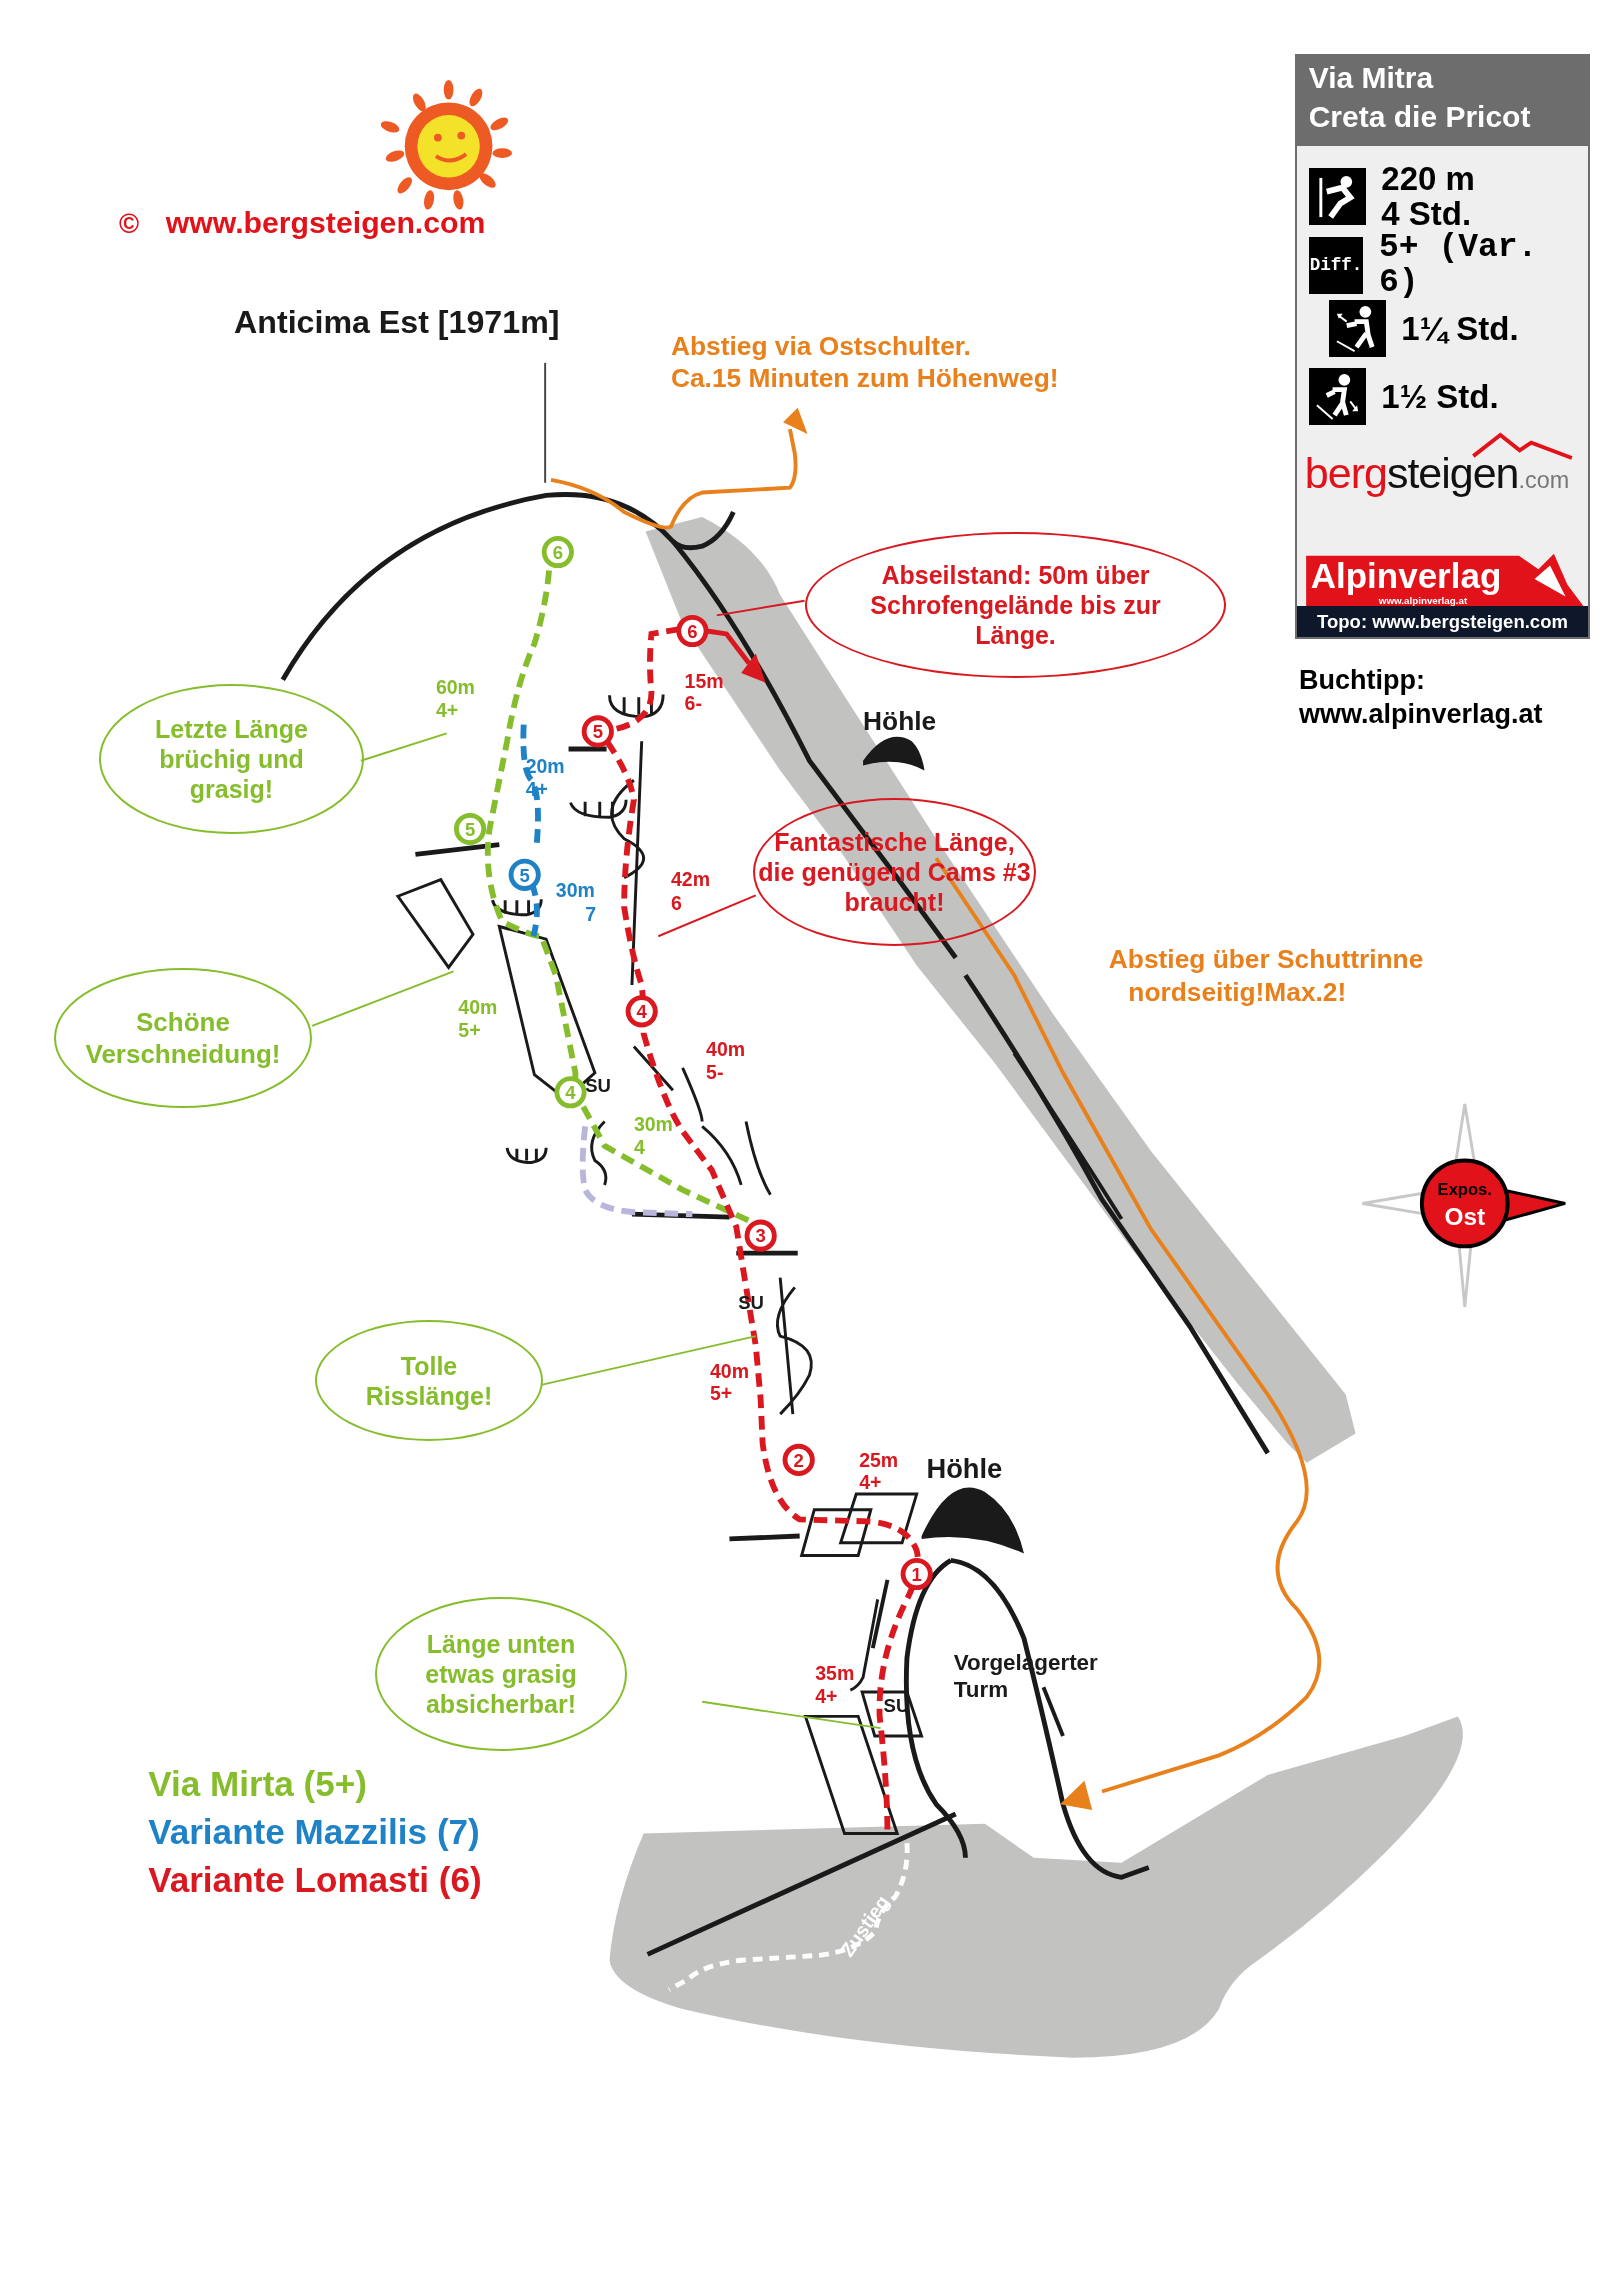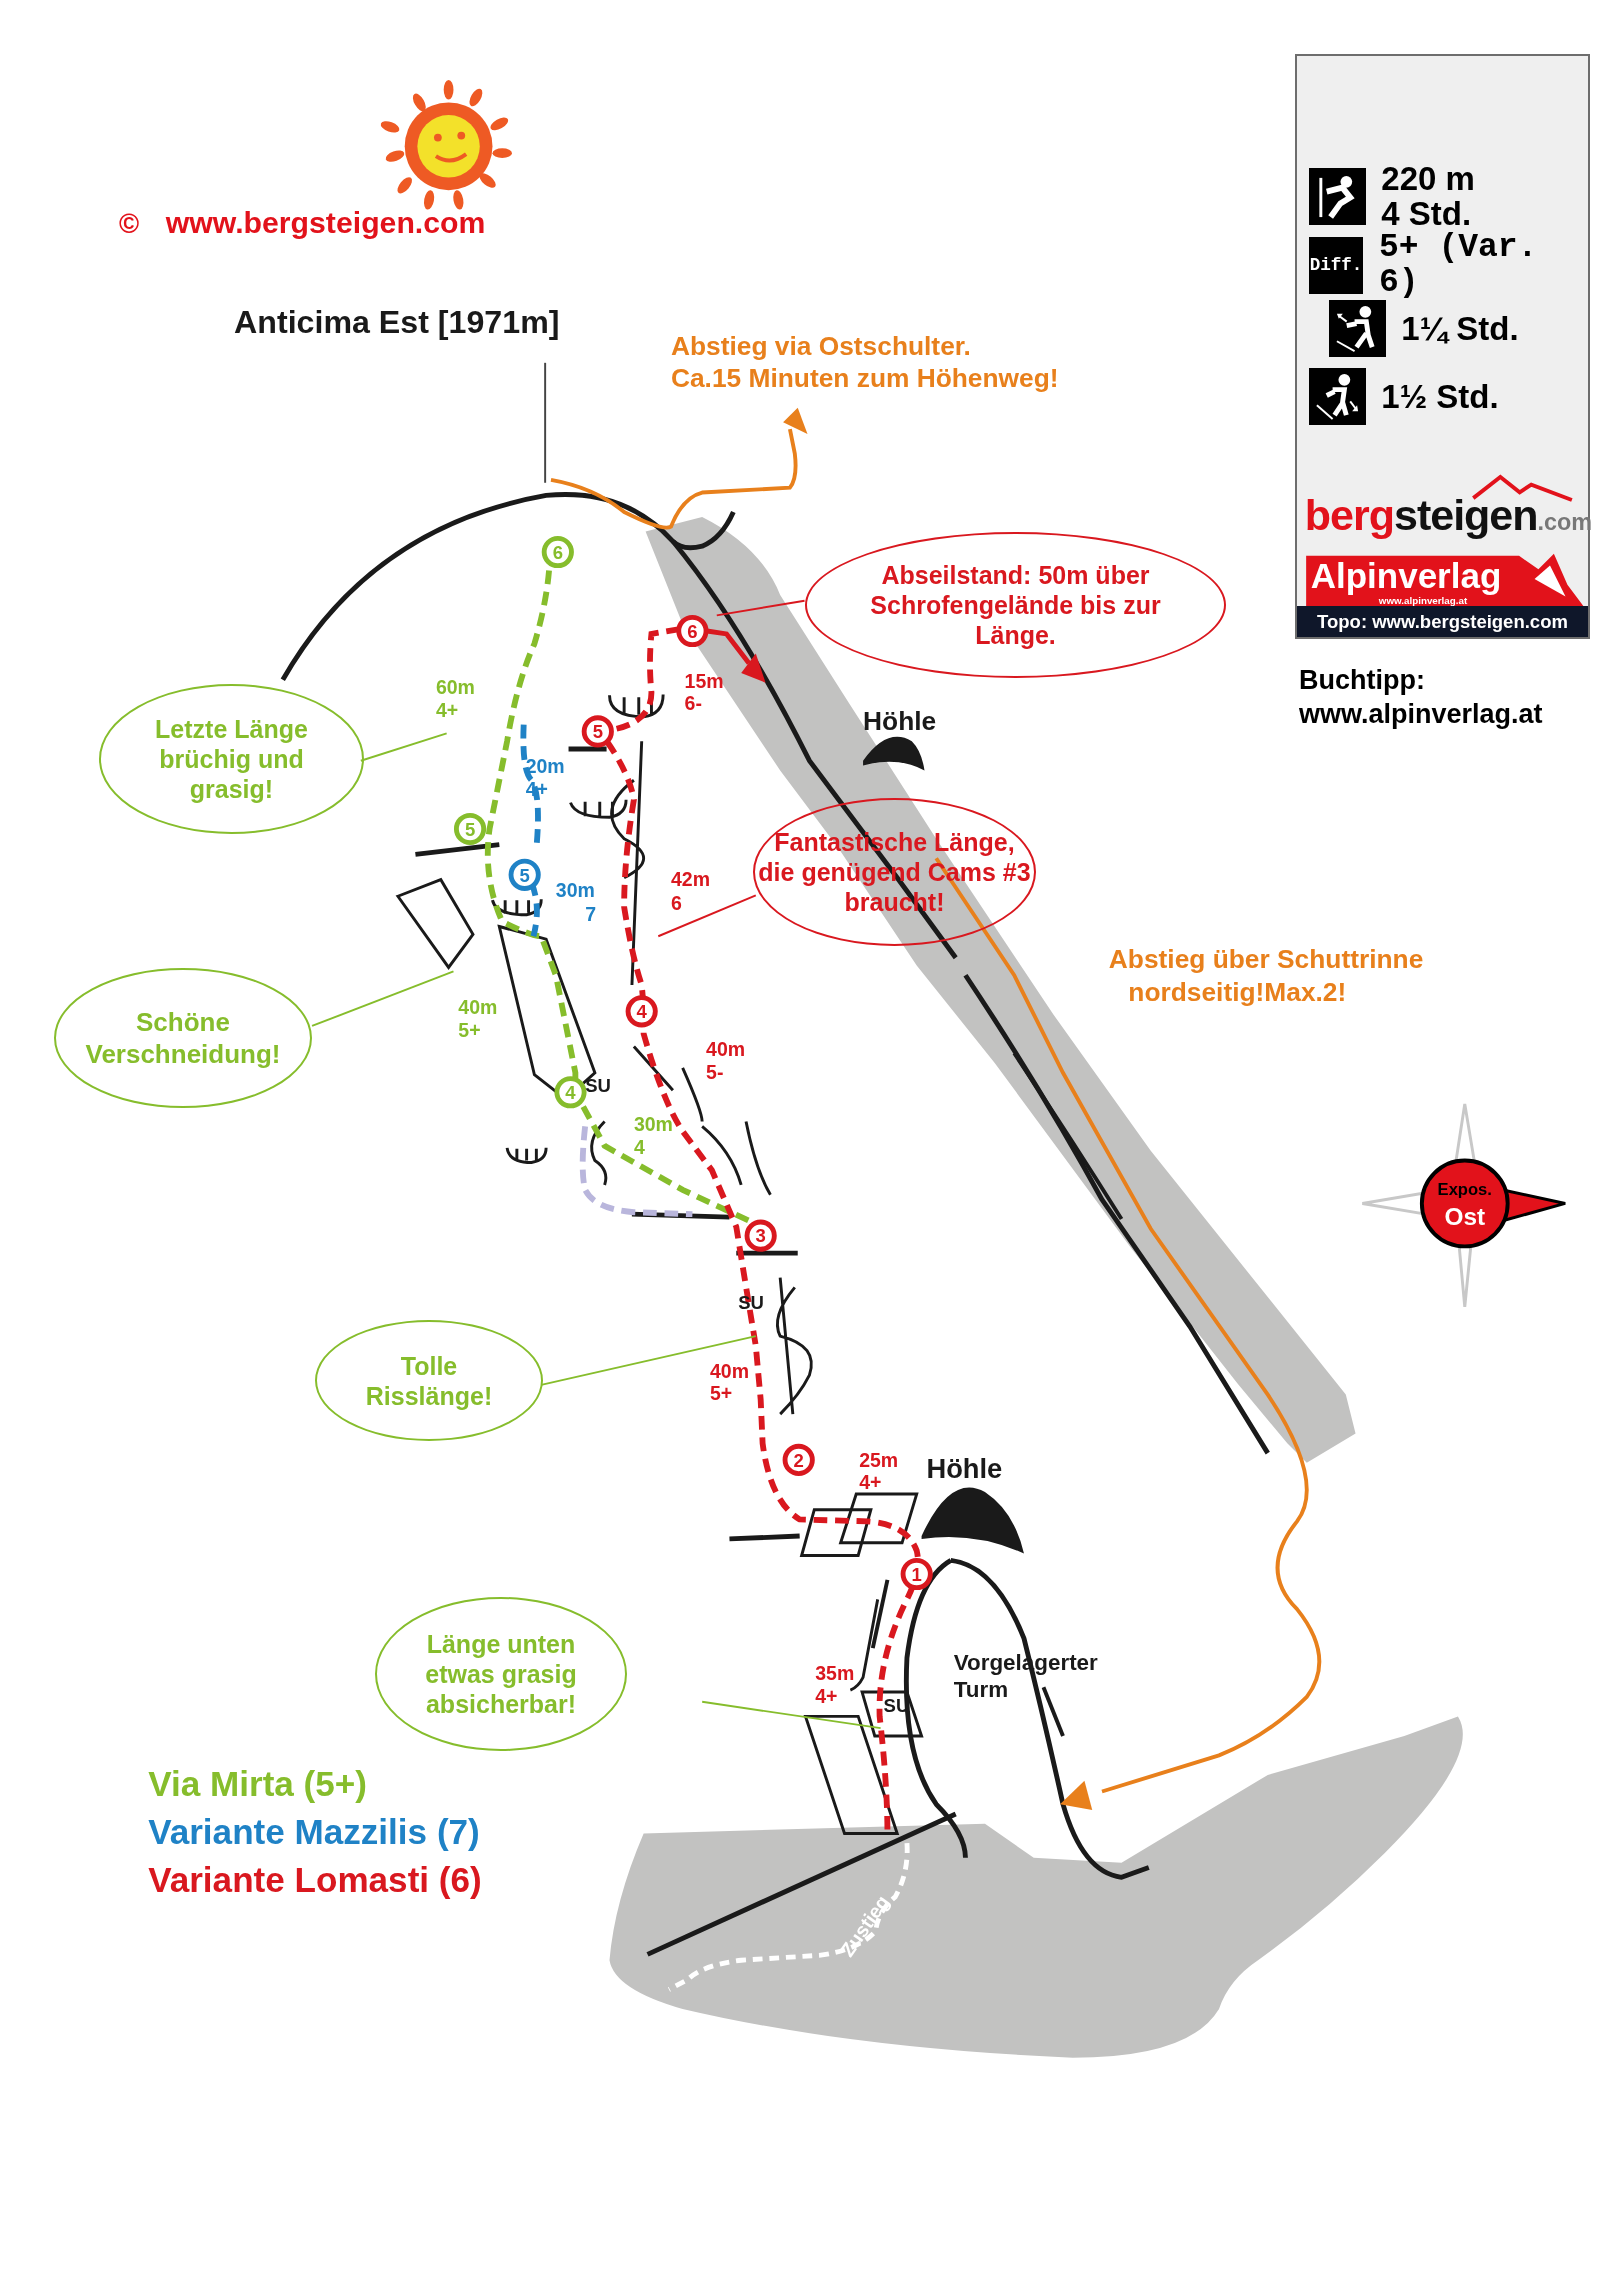--- a/index.html
+++ b/index.html
@@ -7,21 +7,21 @@
   svg#topo { position:absolute; left:0; top:0; }
   .t { font-family:"Liberation Sans", sans-serif; font-weight:bold; }
   .abs { position:absolute; }
 
   
   #card { position:absolute; left:1295px; top:54px; width:295px; height:585px; background:#efefef; border:2.9px solid #6d6d6d; box-sizing:border-box; }
   #card .hdr { background:#6d6d6d; color:#fff; font-weight:bold; font-size:30px; line-height:39px; padding:2px 9.8px 5.9px 11.7px; height:82px; }
   #card .row { position:absolute; left:11.7px; display:flex; align-items:center; }
   #card .ico { width:57px; height:57px; background:#000; color:#fff; display:flex; align-items:center; justify-content:center; }
   #card .val { margin-left:15.6px; font-weight:bold; font-size:33px; line-height:35px; color:#000; }
-  #card .logo1 { position:absolute; left:7.8px; top:435px; font-weight:bold; font-size:43px; letter-spacing:-1px; }
+  #card .logo1 { position:absolute; left:7.8px; top:393px; font-weight:normal; font-size:43px; letter-spacing:-1px; }
   #card .logo1 .red { color:#e2121b; }
   #card .logo1 .blk { color:#111; }
   #card .logo1 .com { color:#777; font-size:23.4px; letter-spacing:0; }
   #card .logo2 { position:absolute; left:7.8px; top:494px; width:281px; height:60px; }
   #card .ftr { position:absolute; left:0; bottom:0; width:100%; height:31px; background:#0f172a; color:#fff; font-weight:bold; font-size:18.5px; line-height:31px; text-align:center; }
 
   .bubble { position:absolute; border-radius:50%; display:flex; align-items:center; justify-content:center; text-align:center; font-weight:bold; box-sizing:border-box; background:transparent; }
   .bubble.green { border:2.9px solid #86bd2c; color:#86bd2c; }
   .bubble.red { border:2.9px solid #d9181f; color:#d9181f; }
 </style>
@@ -233,20 +233,24 @@
 </div>
 <div class="bubble red" style="left:753px;top:798px;width:283px;height:148px;font-size:25px;line-height:30px;">
   <div>
       <div>Fantastische Länge,</div>
       <div>die genügend Cams #3</div>
       <div>braucht!</div>
     </div>
 </div>
 
 <div id="card">
+  <div class="hdr">
+    <div>Via Mitra</div>
+    <div>Creta die Pricot</div>
+  </div>
   <div class="row" style="top:105px;justify-content:flex-end;">
     <div class="ico">
       <svg width="49" height="49" viewBox="0 0 50 50">
           <line x1="8" y1="6" x2="8" y2="46" stroke="#fff" stroke-width="3"></line>
           <circle cx="34" cy="10" r="6" fill="#fff"></circle>
           <path d="M14,20 L30,16 L38,26 L28,32 L18,46" fill="none" stroke="#fff" stroke-width="6"></path>
         </svg>
     </div>
     <div class="val">
         <div>220 m</div>

